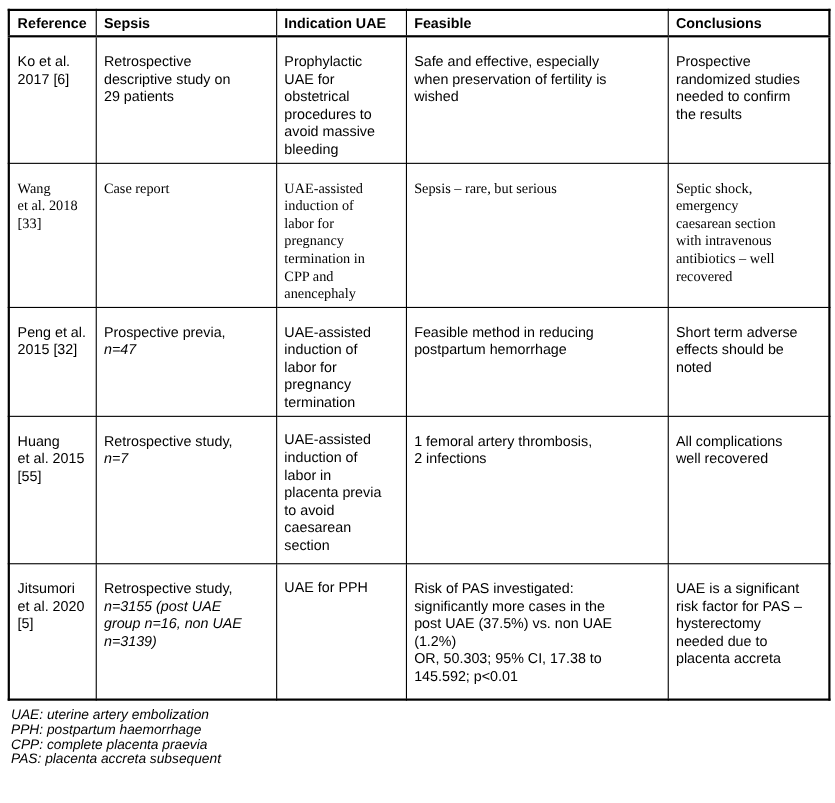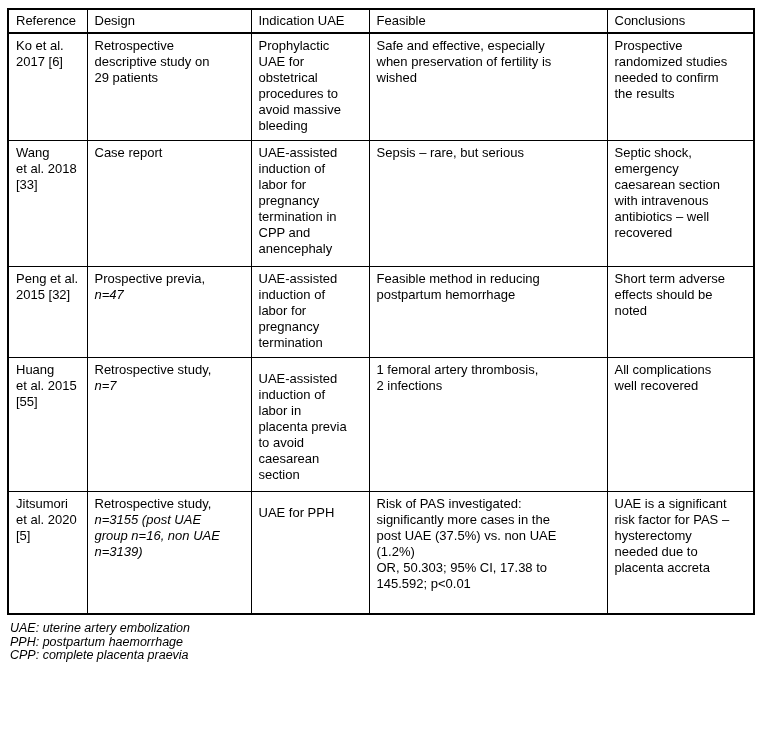--- a/index.html
+++ b/index.html
@@ -26,39 +26,39 @@
   }
   table.studies th,
   table.studies td {
     border: 1px solid #000000;
     vertical-align: top;
     text-align: left;
     font-size: 13px;
     overflow: hidden;
   }
   table.studies th {
-    font-weight: normal;
+    font-weight: bold;
     padding: 3px 6px 3px 7px;
     height: 16px;
     border-bottom-width: 2px;
     white-space: nowrap;
   }
   table.studies td {
-    padding: 4px 6px 4px 7px;
+    padding: 14px 6px 4px 7px;
     line-height: 16px;
   }
   .seg { white-space: pre-line; }
   .italic { font-style: italic; }
   col.c1 { width: 79px; }
   col.c2 { width: 164px; }
   col.c3 { width: 118px; }
   col.c4 { width: 238px; }
   col.c5 { width: 147px; }
   tbody tr:nth-child(1) { height: 107px; }
-  tbody tr:nth-child(2) { height: 126px; }
+  tbody tr:nth-child(2) { height: 126px; font-family: Liberation Serif, serif; }
   tbody tr:nth-child(3) { height: 91px; }
   tbody tr:nth-child(4) { height: 134px; }
   tbody tr:nth-child(5) { height: 123px; }
   tbody tr:nth-child(4) td:nth-child(3),
   tbody tr:nth-child(5) td:nth-child(3) { padding-top: 13px; }
   .footnotes {
     margin: 7px 0 0 10px;
     font-size: 12.5px;
     line-height: 13.5px;
   }
@@ -72,21 +72,21 @@
     <colgroup>
       <col class="c1">
         <col class="c2">
         <col class="c3">
         <col class="c4">
         <col class="c5">
     </colgroup>
     <thead>
       <tr>
         <th>Reference</th>
-        <th>Design</th>
+        <th>Sepsis</th>
         <th>Indication UAE</th>
         <th>Feasible</th>
         <th>Conclusions</th>
       </tr>
     </thead>
     <tbody>
         <tr>
           <td><span class="seg">Ko et al.
 2017 [6]</span></td>
           <td><span class="seg">Retrospective
@@ -181,14 +181,15 @@
 needed due to
 placenta accreta</span></td>
         </tr>
       </tbody>
   </table>
 
   <div class="footnotes">
     <div>UAE: uterine artery embolization</div>
     <div>PPH: postpartum haemorrhage</div>
     <div>CPP: complete placenta praevia</div>
+    <div>PAS: placenta accreta subsequent</div>
   </div>
 </div>
 
 </body></html>

